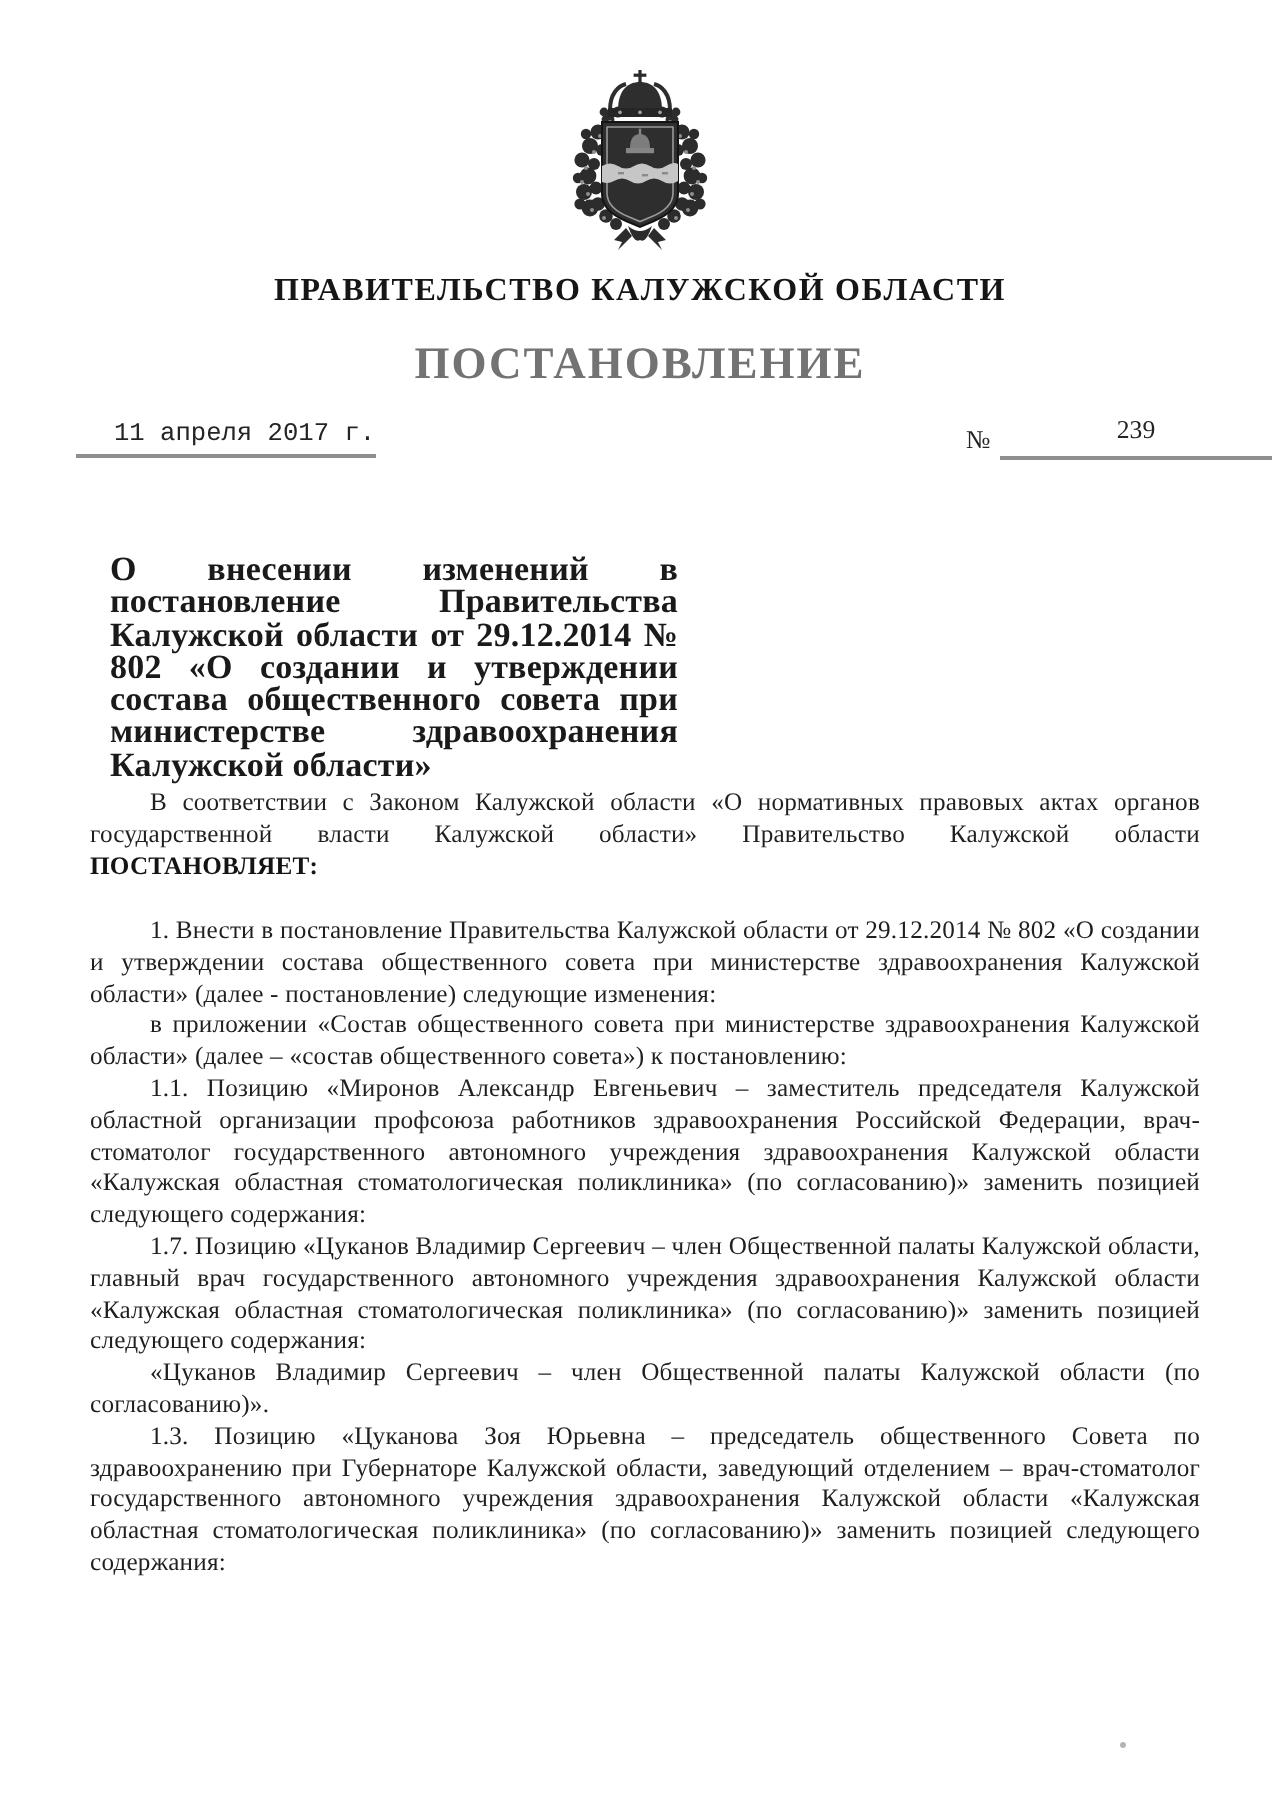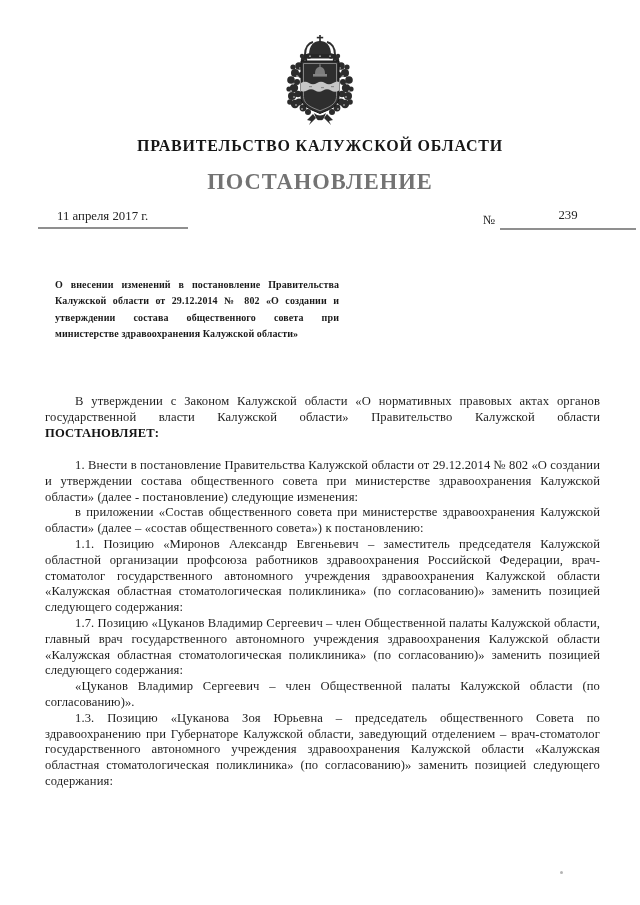--- a/index.html
+++ b/index.html
@@ -18,41 +18,41 @@
     text-align:center;font-weight:bold;font-size:16px;
     letter-spacing:0.8px;color:#161616;
   }
   .doc-type{
     position:absolute;top:169px;left:0;width:640px;
     text-align:center;font-weight:bold;font-size:22.5px;
     letter-spacing:1px;color:#737373;
   }
   .date-text{
     position:absolute;top:209px;left:57px;
-    font-size:12.8px;color:#242424;
+    font-size:12.8px;color:#242424;font-family:Liberation Mono, monospace;
   }
   .date-underline{
     position:absolute;top:227px;left:38px;width:150px;height:2px;
     background:#8f8f8f;
   }
   .num-sign{
     position:absolute;top:213px;left:483px;
     font-size:12.8px;color:#242424;
   }
   .num-value{
     position:absolute;top:208px;left:500px;width:136px;
     text-align:center;font-size:12.8px;color:#242424;
   }
   .num-underline{
     position:absolute;top:228px;left:500px;width:136px;height:2px;
     background:#8f8f8f;
   }
   .subject{
     position:absolute;top:277px;left:55px;width:284px;
-    font-weight:bold;font-size:10px;line-height:16.3px;
+    font-weight:bold;font-size:17px;line-height:16.3px;
     text-align:justify;color:#1a1a1a;
     letter-spacing:0.1px;
   }
   .preamble{
     position:absolute;top:394px;left:45px;width:555px;
     font-size:12.6px;line-height:15.8px;text-align:justify;
     letter-spacing:0.1px;
   }
   .preamble .indent{margin:0;text-indent:30px;}
   .resolve{font-weight:bold;color:#141414;}
@@ -180,21 +180,21 @@
   <div class="date-underline"></div>
 
   <div class="num-sign">№</div>
   <div class="num-value">239</div>
   <div class="num-underline"></div>
 
   <div class="subject">О внесении изменений в постановление Правительства Калужской области от 29.12.2014 № 802 «О создании и утверждении состава общественного совета при министерстве здравоохранения Калужской области»</div>
 
   <div class="preamble">
     <p class="indent">
-      <span>В утверждении с Законом Калужской области «О нормативных правовых актах органов государственной власти Калужской области» Правительство Калужской области </span><span class="resolve">ПОСТАНОВЛЯЕТ:</span>
+      <span>В соответствии с Законом Калужской области «О нормативных правовых актах органов государственной власти Калужской области» Правительство Калужской области </span><span class="resolve">ПОСТАНОВЛЯЕТ:</span>
     </p>
   </div>
 
   <div class="body-text">
     <p>1. Внести в постановление Правительства Калужской области от 29.12.2014 № 802 «О создании и утверждении состава общественного совета при министерстве здравоохранения Калужской области» (далее - постановление) следующие изменения:</p>
     <p>в приложении «Состав общественного совета при министерстве здравоохранения Калужской области» (далее – «состав общественного совета») к постановлению:</p>
     <p>1.1. Позицию «Миронов Александр Евгеньевич – заместитель председателя Калужской областной организации профсоюза работников здравоохранения Российской Федерации, врач-стоматолог государственного автономного учреждения здравоохранения Калужской области «Калужская областная стоматологическая поликлиника» (по согласованию)» заменить позицией следующего содержания:</p>
     <p>1.7. Позицию «Цуканов Владимир Сергеевич – член Общественной палаты Калужской области, главный врач государственного автономного учреждения здравоохранения Калужской области «Калужская областная стоматологическая поликлиника» (по согласованию)» заменить позицией следующего содержания:</p>
     <p>«Цуканов Владимир Сергеевич – член Общественной палаты Калужской области (по согласованию)».</p>
     <p>1.3. Позицию «Цуканова Зоя Юрьевна – председатель общественного Совета по здравоохранению при Губернаторе Калужской области, заведующий отделением – врач-стоматолог государственного автономного учреждения здравоохранения Калужской области «Калужская областная стоматологическая поликлиника» (по согласованию)» заменить позицией следующего содержания:</p>

